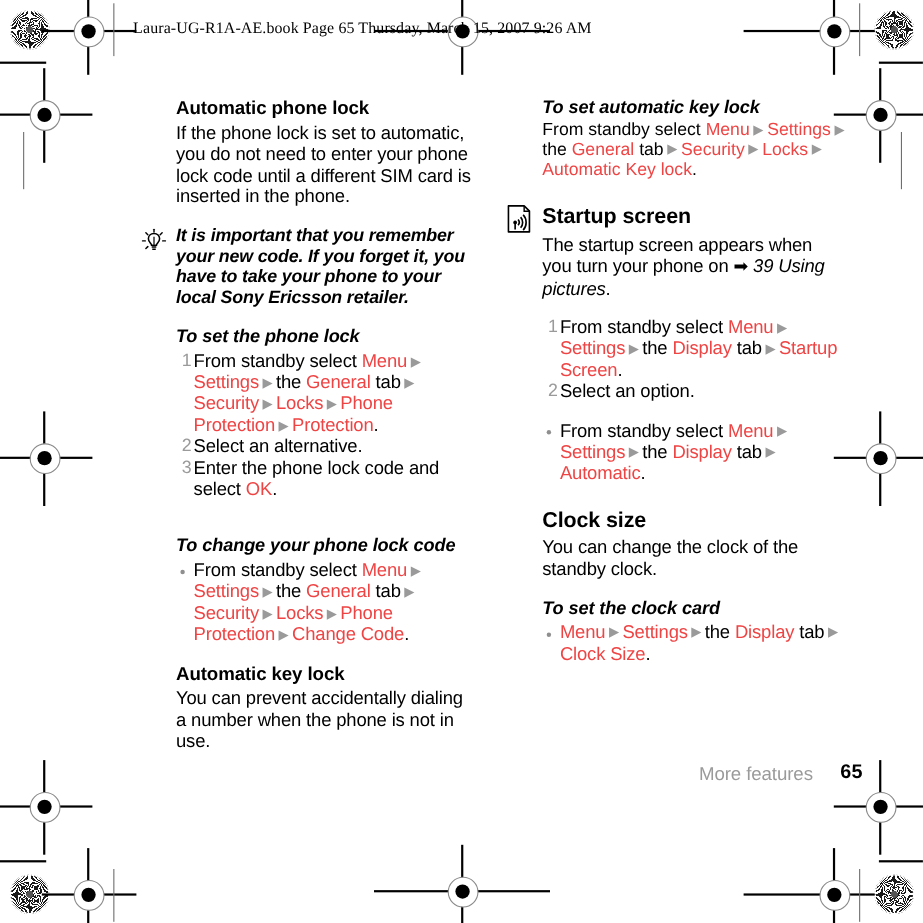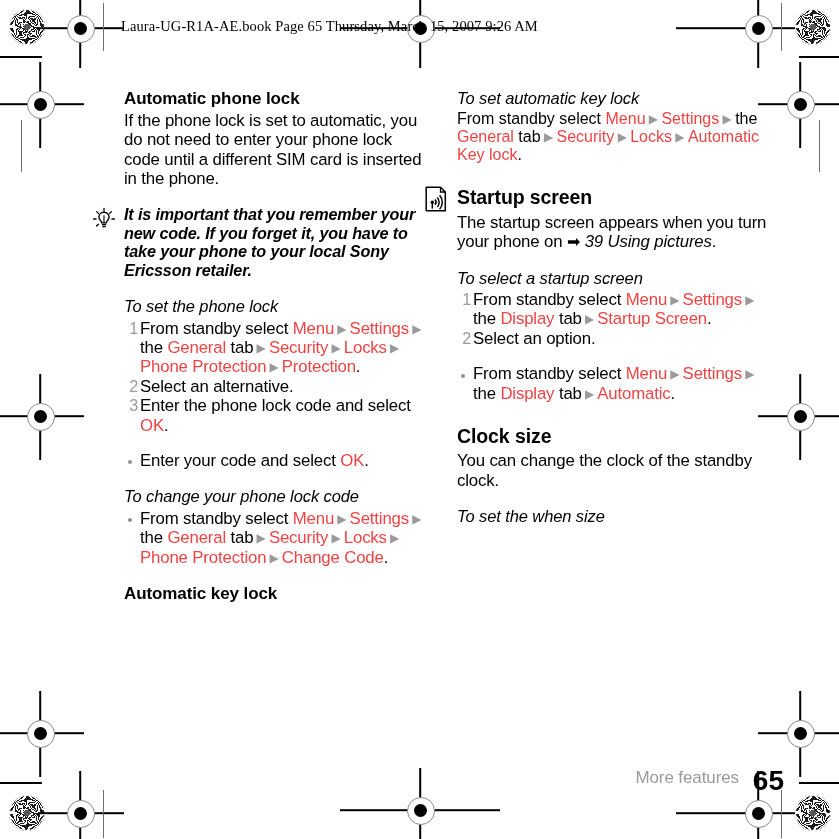--- a/index.html
+++ b/index.html
@@ -65,39 +65,39 @@
 
   
   .col {
     position: absolute;
     top: 88px;
     width: 308px;
   }
   .col-left  { left: 124px; }
   .col-right { left: 457px; width: 312px; }
 
-  .block { position: relative; }
+  .block { position: relative; margin-left: 36px; }
 
   h2.section {
     font-size: 19.5px;
     font-weight: bold;
     margin: 0 0 2px 0;
     line-height: 1.30;
     letter-spacing: -0.1px;
   }
   h3.sub {
     font-size: 17px;
     font-weight: bold;
     margin: 0 0 1px 0;
     line-height: 1.30;
     letter-spacing: -0.1px;
   }
   h4.proc {
     font-size: 16.5px;
-    font-weight: normal;
+    font-weight: bold;
     font-style: italic;
     margin: 0 0 1px 0;
     line-height: 1.30;
     letter-spacing: -0.1px;
   }
   p.body {
     font-size: 16.8px;
     margin: 0;
     line-height: 1.155;
     letter-spacing: -0.15px;
@@ -163,36 +163,36 @@
     left: -32px;
     top: 1px;
     width: 22px;
     height: 26px;
   }
 
   
   .footer {
     position: absolute;
     left: 0; right: 0;
-    top: 768px;
+    top: 694px;
     height: 24px;
   }
   .footer-label {
     position: absolute;
     right: 100px;
     top: 0;
     font-size: 17px;
     color: #9a9a9a;
     letter-spacing: -0.1px;
   }
   .footer-page {
     position: absolute;
     right: 55px;
     top: -3px;
-    font-size: 28px;
+    font-size: 18px;
     font-weight: bold;
     color: #000;
   }
 </style>
 </head>
 <body>
 
 <div>
 
   <div class="regmark starburst" style="left:9px; top:9px; width:36px; height:36px;"></div>
@@ -335,38 +335,36 @@
     <ol class="steps">
         <li><span class="num">1</span><span>From standby select </span><span class="ui">Menu</span><span class="arr"> ▶ </span><span class="ui">Settings</span><span class="arr"> ▶ </span><span>the </span><span class="ui">General</span><span> tab</span><span class="arr"> ▶ </span><span class="ui">Security</span><span class="arr"> ▶ </span><span class="ui">Locks</span><span class="arr"> ▶ </span><span class="ui">Phone Protection</span><span class="arr"> ▶ </span><span class="ui">Protection</span><span>.</span></li>
         <li><span class="num">2</span><span>Select an alternative.</span></li>
         <li><span class="num">3</span><span>Enter the phone lock code and select </span><span class="ui">OK</span><span>.</span></li>
       </ol>
   </div>
 
   <div class="spacer-md"></div>
 
   <div class="block">
-    <ul class="steps">
-        <li><span class="bul"></span><span>Enter your code and select </span><span class="ui">OK</span><span>.</span></li>
-      </ul>
   </div>
 
   <div class="spacer-md"></div>
 
   <div class="block">
     <h4 class="proc">To change your phone lock code</h4>
     <ul class="steps">
         <li><span class="bul"></span><span>From standby select </span><span class="ui">Menu</span><span class="arr"> ▶ </span><span class="ui">Settings</span><span class="arr"> ▶ </span><span>the </span><span class="ui">General</span><span> tab</span><span class="arr"> ▶ </span><span class="ui">Security</span><span class="arr"> ▶ </span><span class="ui">Locks</span><span class="arr"> ▶ </span><span class="ui">Phone Protection</span><span class="arr"> ▶ </span><span class="ui">Change Code</span><span>.</span></li>
       </ul>
   </div>
 
   <div class="spacer-md"></div>
 
   <div class="block">
     <h3 class="sub">Automatic key lock</h3>
+    <p class="body">You can prevent accidentally dialing a number when the phone is not in use.</p>
   </div>
 
 </div>
 
 <div class="col col-right">
 
   <div class="block">
     <h4 class="proc">To set automatic key lock</h4>
     <div class="body"><span>From standby select </span><span class="ui">Menu</span><span class="arr"> ▶ </span><span class="ui">Settings</span><span class="arr"> ▶ </span><span>the </span><span class="ui">General</span><span> tab</span><span class="arr"> ▶ </span><span class="ui">Security</span><span class="arr"> ▶ </span><span class="ui">Locks</span><span class="arr"> ▶ </span><span class="ui">Automatic Key lock</span><span>.</span></div>
   </div>
@@ -385,21 +383,20 @@
         <path d="M14.6 9.2a10.4 10.4 0 0 1 0 14.0" fill="none" stroke="#000" stroke-width="1.5"></path>
         <line x1="7.3" y1="16.2" x2="7.3" y2="22.6" stroke="#000" stroke-width="1.5"></line>
       </svg>
     </span>
     <p class="body"><span>The startup screen appears when you turn your phone on </span><span class="solidarr">➡</span><span style="font-style: italic;"> 39 Using pictures</span><span>.</span></p>
   </div>
 
   <div class="spacer-md"></div>
 
   <div class="block">
-    <h4 class="proc">To select a startup screen</h4>
     <ol class="steps">
         <li><span class="num">1</span><span>From standby select </span><span class="ui">Menu</span><span class="arr"> ▶ </span><span class="ui">Settings</span><span class="arr"> ▶ </span><span>the </span><span class="ui">Display</span><span> tab</span><span class="arr"> ▶ </span><span class="ui">Startup Screen</span><span>.</span></li>
         <li><span class="num">2</span><span>Select an option.</span></li>
       </ol>
   </div>
 
   <div class="spacer-md"></div>
 
   <div class="block">
     <ul class="steps">
@@ -410,21 +407,24 @@
   <div class="spacer-lg"></div>
 
   <div class="block">
     <h2 class="section">Clock size</h2>
     <p class="body">You can change the clock of the standby clock.</p>
   </div>
 
   <div class="spacer-md"></div>
 
   <div class="block">
-    <h4 class="proc">To set the when size</h4>
+    <h4 class="proc">To set the clock card</h4>
+    <ul class="steps">
+        <li><span class="bul"></span><span class="ui">Menu</span><span class="arr"> ▶ </span><span class="ui">Settings</span><span class="arr"> ▶ </span><span>the </span><span class="ui">Display</span><span> tab</span><span class="arr"> ▶ </span><span class="ui">Clock Size</span><span>.</span></li>
+      </ul>
   </div>
 
 </div>
 
 <div class="footer">
   <span class="footer-label">More features</span>
   <span class="footer-page">65</span>
 </div>
 
 </body></html>

